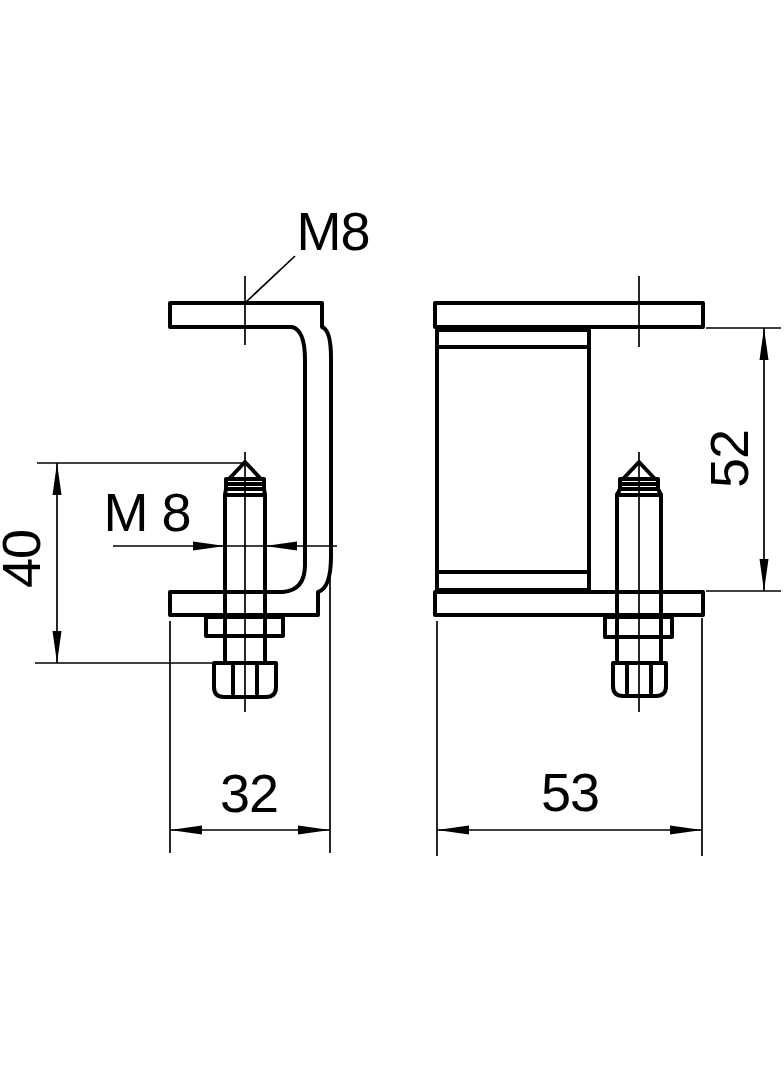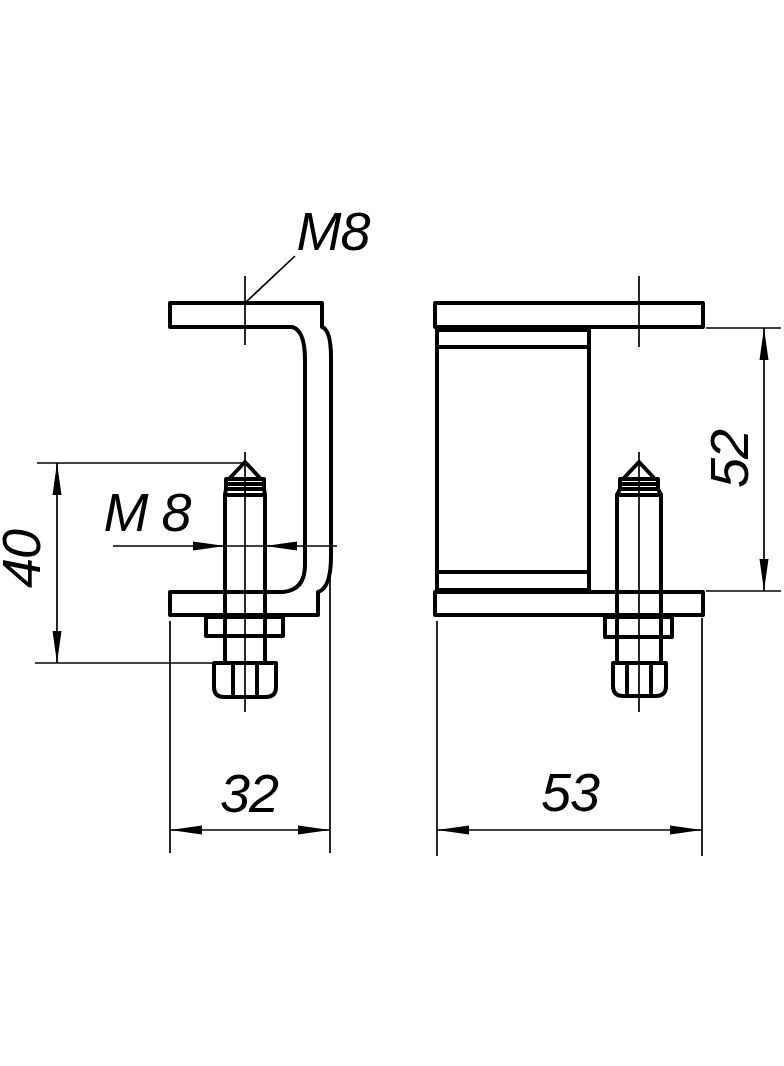--- a/index.html
+++ b/index.html
@@ -8,21 +8,20 @@
     background: #ffffff;
     width: 784px;
     height: 1066px;
     overflow: hidden;
   }
   .sheet {
     position: relative;
     width: 632px;
     height: 1066px;
     background: #ffffff;
-    font-style: italic;
   }
   svg { display: block; }
   .obj  { stroke: #000; stroke-width: 4; fill: none; stroke-linecap: round; stroke-linejoin: round; }
   .objf { stroke: #000; stroke-width: 4; fill: #fff; stroke-linecap: round; stroke-linejoin: round; }
   .thin { stroke: #000; stroke-width: 1.7; fill: none; stroke-linecap: butt; }
   .arrow { fill: #000; stroke: none; }
   .dimtext {
     font-family: "Liberation Sans", sans-serif;
     font-size: 54px;
     letter-spacing: -1px;

